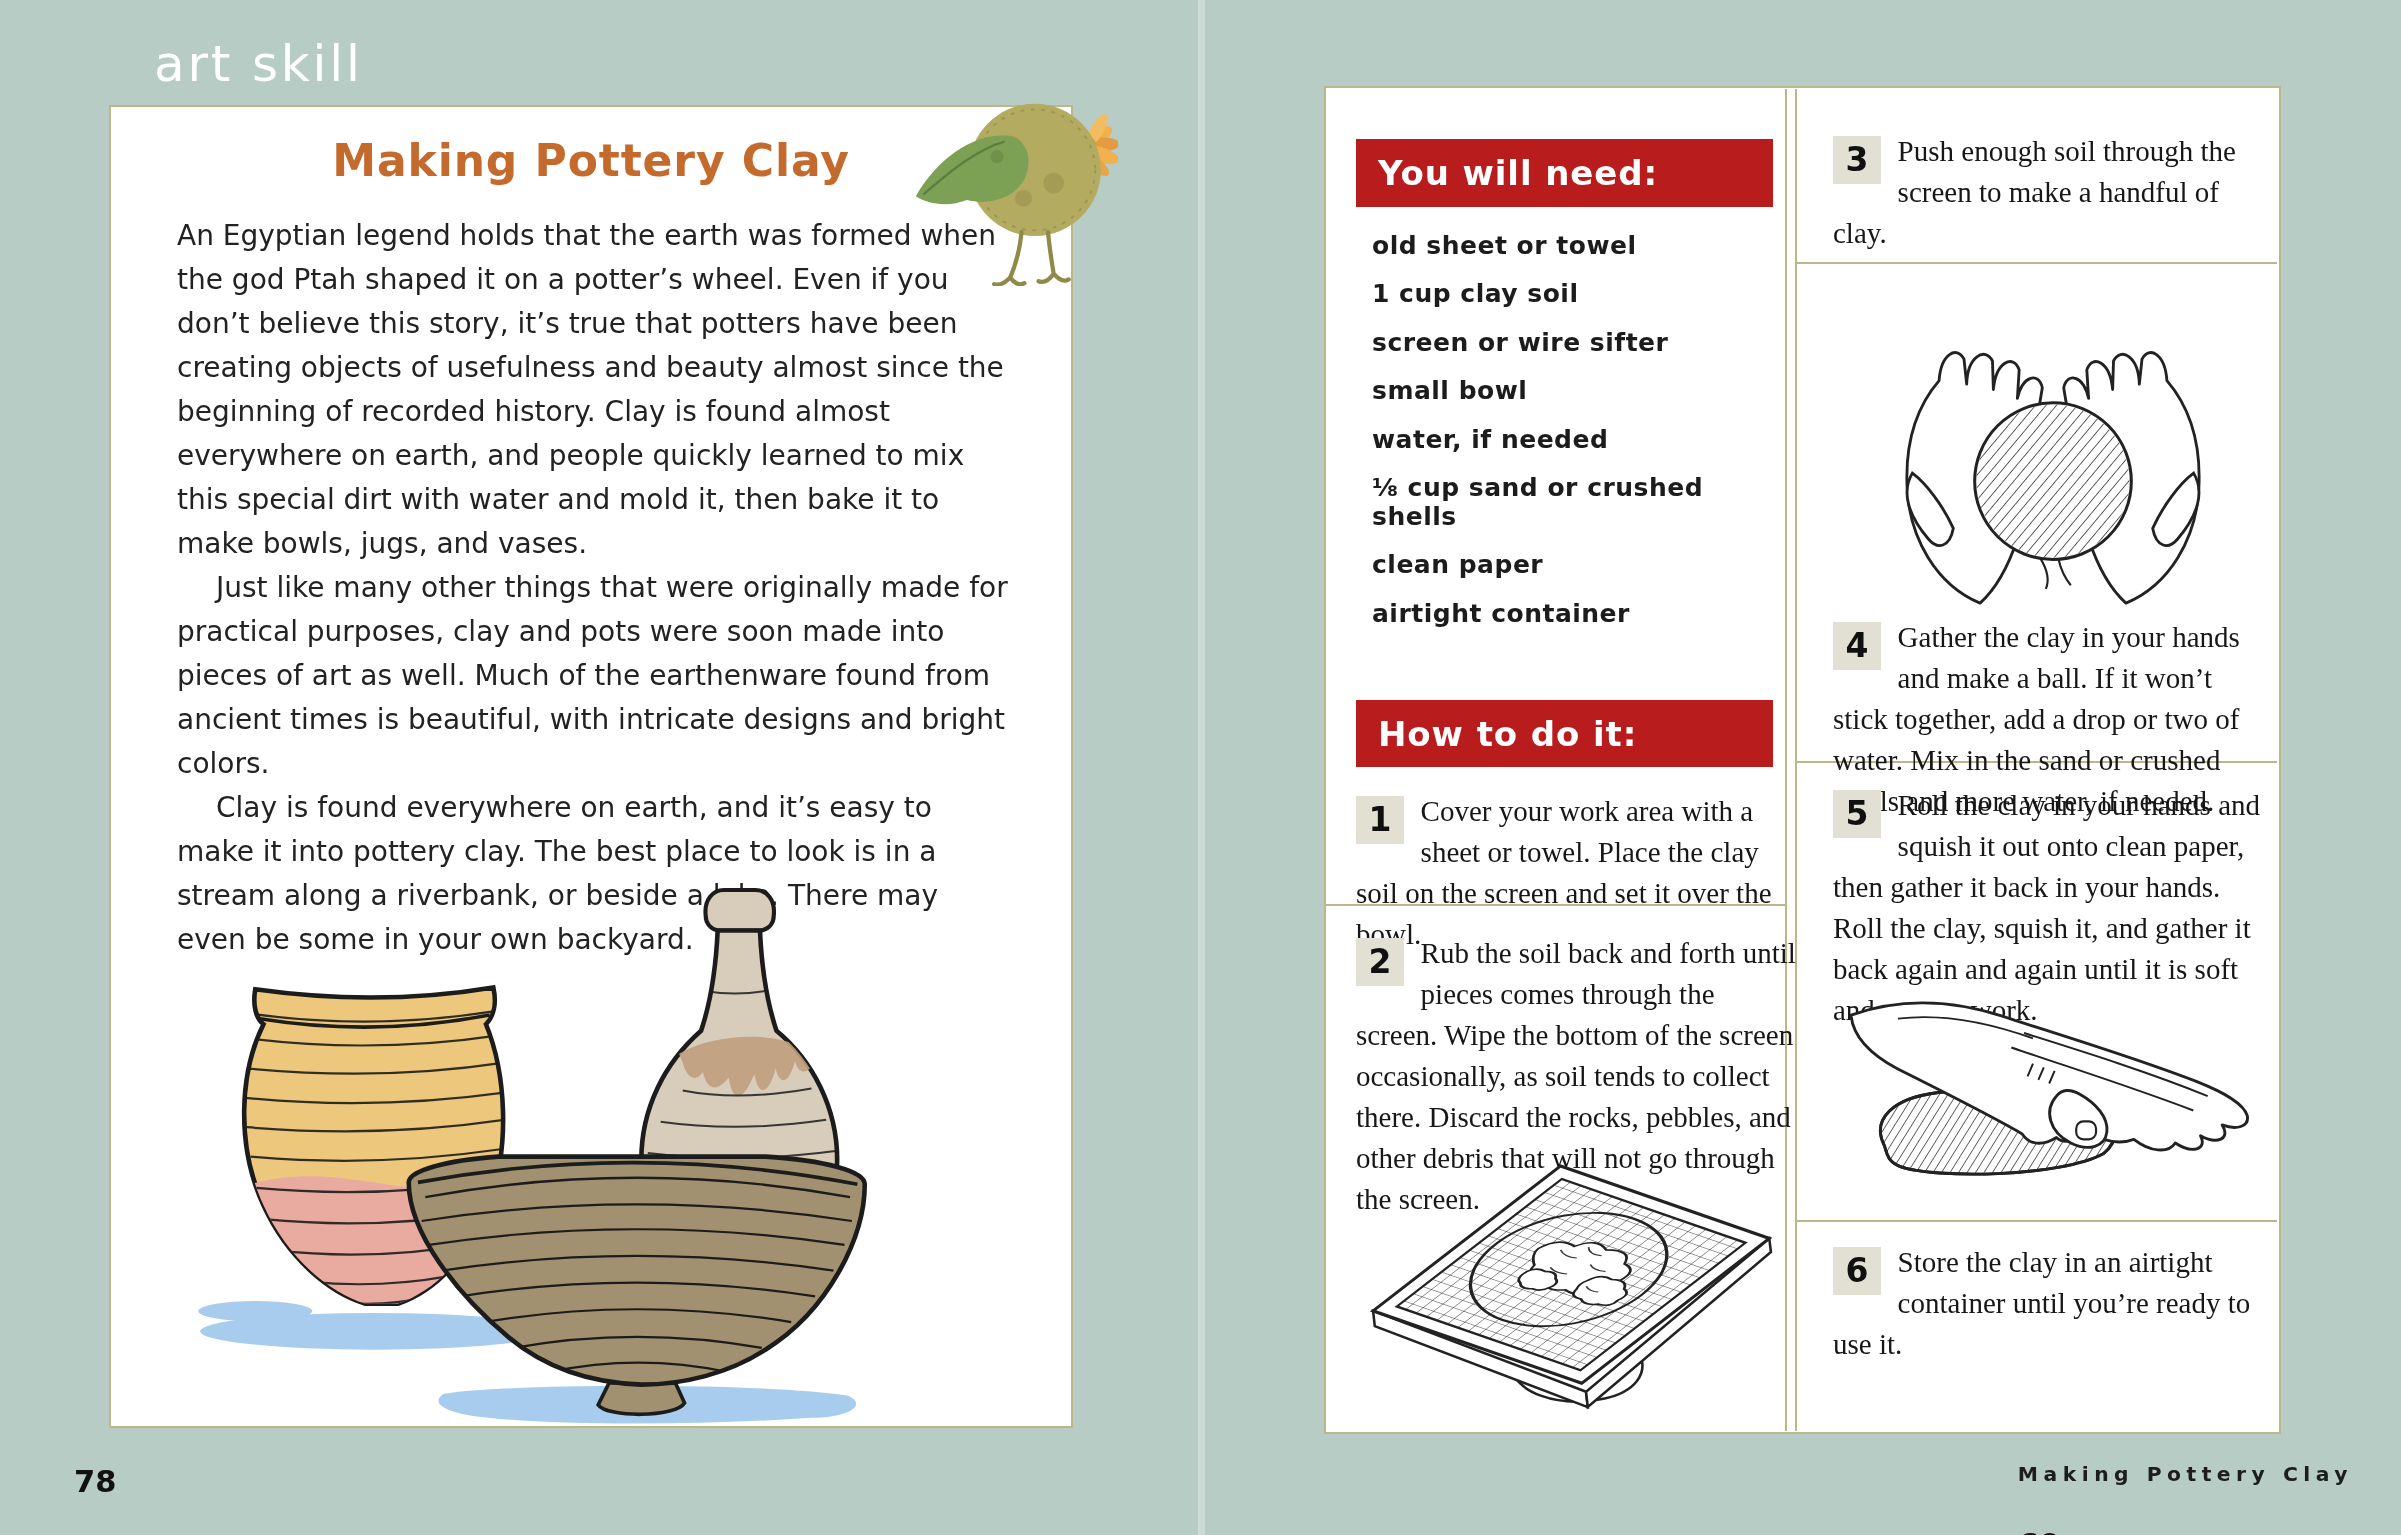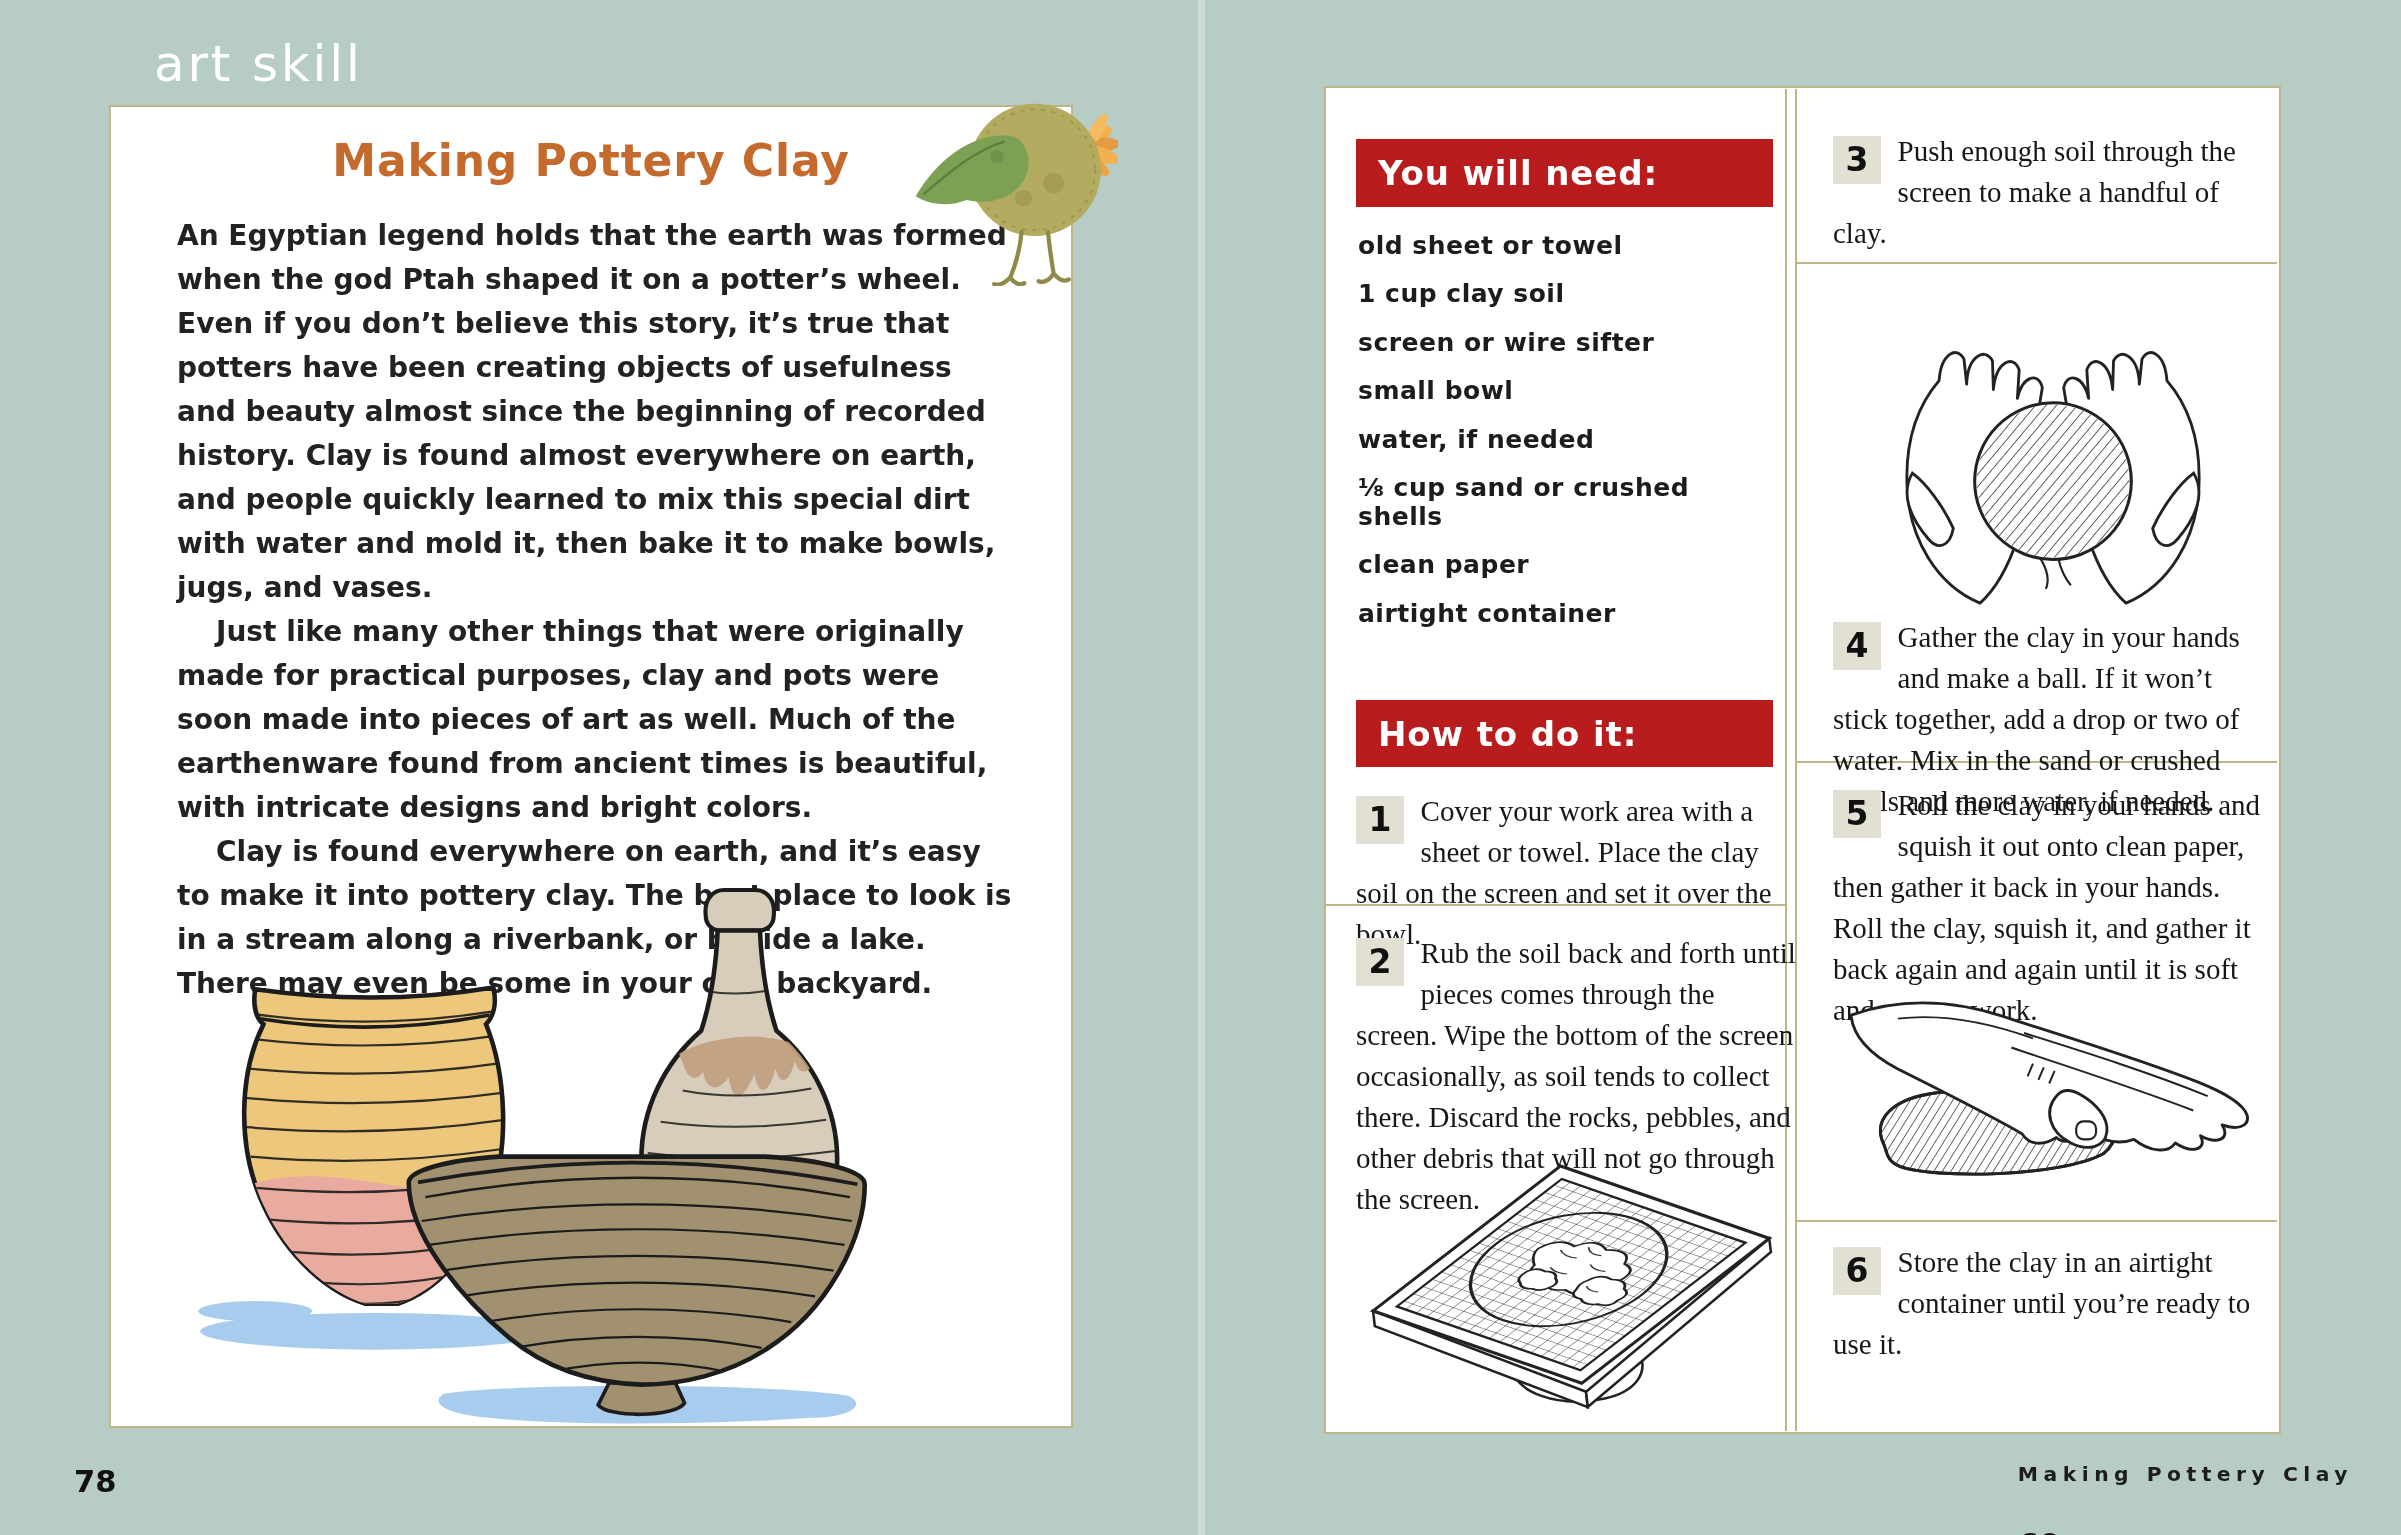--- a/index.html
+++ b/index.html
@@ -11,42 +11,42 @@
   #art-skill{left:129px;top:35px;font-size:50px;color:#ffffff;letter-spacing:2.8px;font-weight:400;margin-left:25px;}
 
   
   #gutter{left:1198px;top:0;width:6.5px;height:1536px;background:rgba(255,255,255,.30);}
 
   
   #left-box{left:109px;top:105px;width:964px;height:1323px;background:#ffffff;
             border:2.8px solid #bcb68b;box-sizing:border-box;}
   #left-title{left:109px;top:135px;width:964px;text-align:center;font-size:44px;font-weight:bold;
               color:#c56a2d;letter-spacing:0.9px;}
-  #left-body{left:177px;top:214px;width:836px;font-size:28px;line-height:44px;color:#222222;font-weight:bold;}
+  #left-body{left:177px;top:214px;width:836px;font-size:28px;line-height:44px;color:#222222;}
   #left-body p{margin:0;}
   #left-body p.indent{text-indent:39px;}
 
   
   #right-panel{left:1324px;top:86px;width:957px;height:1348px;background:#ffffff;
                border:2.8px solid #bcb68b;box-sizing:border-box;}
   .rule{background:#bcb68b;}
   #vrule-a{left:1785px;top:89px;width:1.8px;height:1342px;}
   #vrule-b{left:1795px;top:89px;width:1.8px;height:1342px;}
   #hrule-left{left:1326px;top:904px;width:459px;height:1.8px;}
   #hrule-r1{left:1796px;top:262px;width:481px;height:1.8px;}
   #hrule-r2{left:1796px;top:761px;width:481px;height:1.8px;}
   #hrule-r3{left:1796px;top:1220px;width:481px;height:1.8px;}
 
   .banner{background:#b91c1c;color:#ffffff;font-size:34px;font-weight:bold;letter-spacing:0.9px;
           display:flex;align-items:center;padding-left:22px;box-sizing:border-box;}
   #ywn-banner{left:1356px;top:139px;width:417px;height:68px;}
   #htdi-banner{left:1356px;top:700px;width:417px;height:67px;}
 
   #ywn-list{left:1358px;top:231px;width:416px;list-style:none;margin:0;padding:0;}
-  #ywn-list li{font-size:25px;font-weight:bold;margin-bottom:19.4px;letter-spacing:0.5px;}
+  #ywn-list li{font-size:25px;font-weight:bold;margin-bottom:19.4px;letter-spacing:0.5px;margin-left:14px;}
 
   .step{font-family:"Liberation Serif","DejaVu Serif",serif;font-size:29px;line-height:41px;color:#171717;}
   .stepnum{float:left;width:48px;height:48px;margin:4.6px 16.6px 7.4px 0;background:#e1e0d2;
            font-family:"DejaVu Sans",sans-serif;font-weight:bold;font-size:33px;
            display:flex;align-items:center;justify-content:center;color:#101010;}
   #step-1{left:1356px;top:791px;width:440px;}
   #step-2{left:1356px;top:933px;width:445px;}
   #step-3{left:1833px;top:131px;width:427px;}
   #step-4{left:1833px;top:617px;width:440px;}
   #step-5{left:1833px;top:785px;width:440px;}

